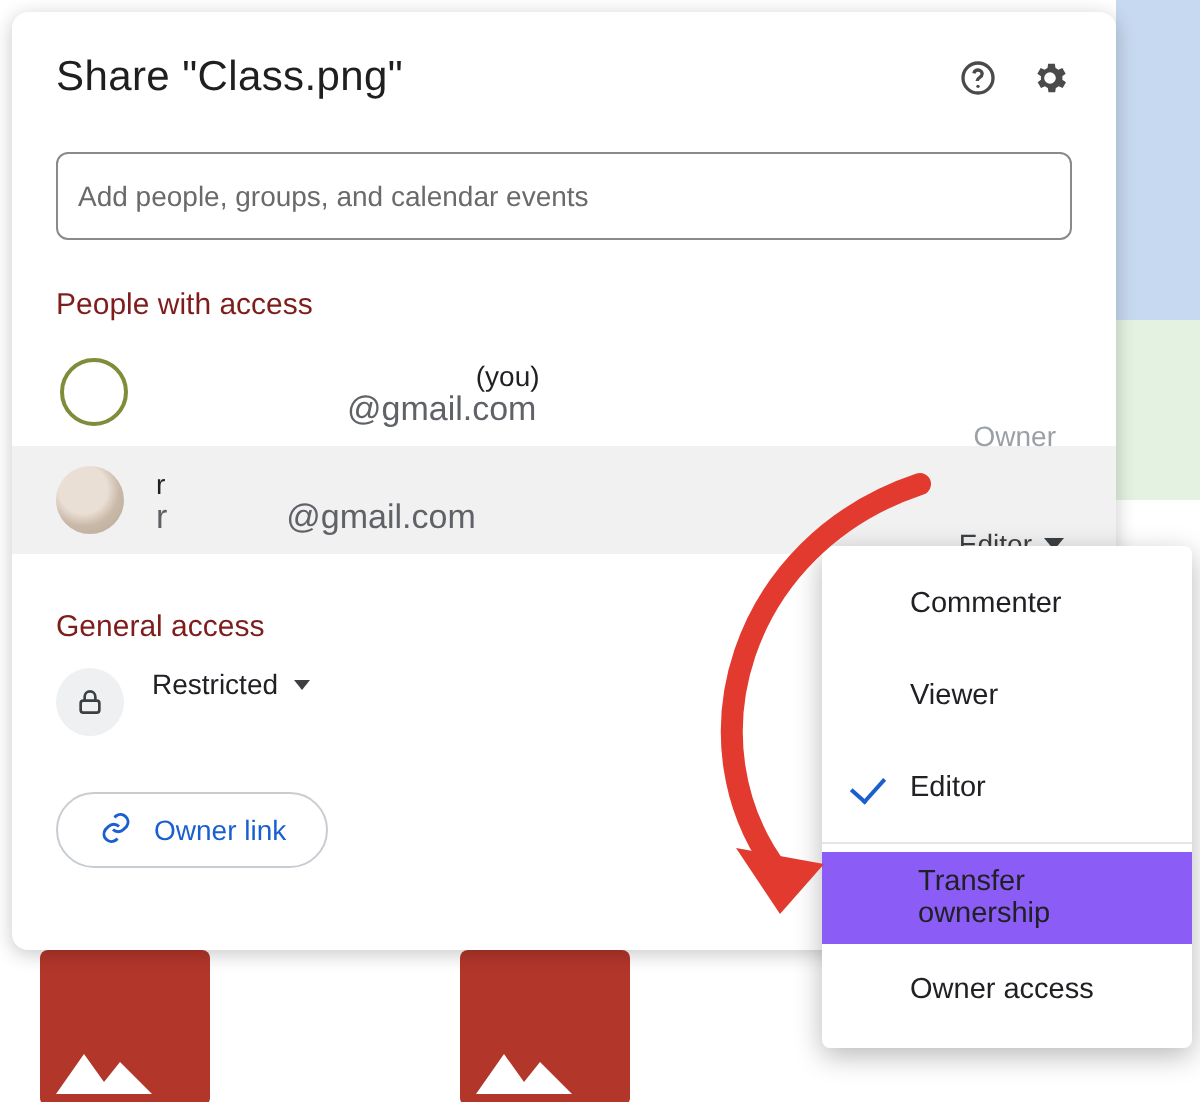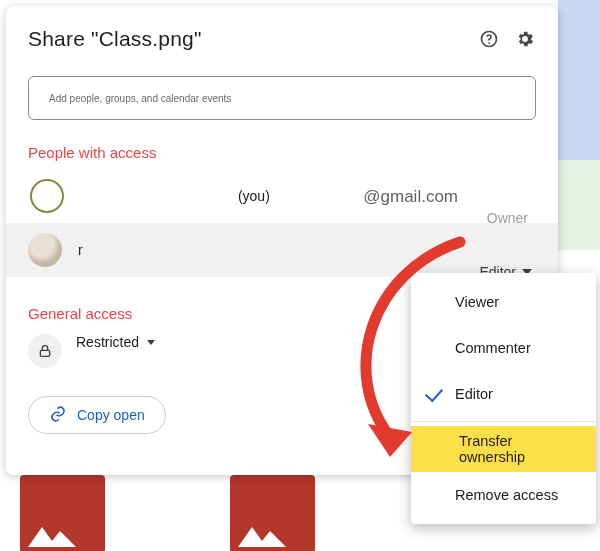--- a/index.html
+++ b/index.html
@@ -32,35 +32,35 @@
   .dialog-inner { padding: 18px 22px 18px 22px; }
   .header { display:flex; align-items:center; justify-content:space-between; height:30px; }
   .title { font-size:21px; color:#1f1f1f; letter-spacing:.2px; }
   .header-icons { display:flex; gap:14px; align-items:center; }
   .hicon { width:22px; height:22px; display:flex; align-items:center; justify-content:center; color:#4a4a4a; cursor:pointer; }
 
   .search {
     margin-top:22px;
     width:100%; height:44px;
     border:1px solid #8a8a8a; border-radius:6px;
-    display:flex; align-items:center; padding:0 20px;
-    color:#6a6a6a; font-size:10px;
-  }
-
-  .section-h { margin-top:24px; font-size:15px; color:#ef4444; }
+    display:flex; align-items:center; padding:0 10px;
+    color:#6a6a6a; font-size:14px;
+  }
+
+  .section-h { margin-top:24px; font-size:15px; color:#7f1d1d; }
 
   .person-row { display:flex; align-items:center; height:54px; padding:0 2px; }
   .avatar, .avatar-ring { width:34px; height:34px; border-radius:50%; flex:0 0 34px; }
   .avatar-ring { border:2px solid #808c3a; background:#fff; }
   .avatar-img {
     width:34px; height:34px; border-radius:50%;
     background: radial-gradient(circle at 40% 35%, #eadfd4 0 40%, #c9b9a9 60%, #b7a796 100%);
     position:relative; overflow:hidden;
   }
-  .p-text { margin-left:16px; display:flex; flex-direction:row; justify-content:center; }
+  .p-text { margin-left:16px; display:flex; flex-direction:column; justify-content:center; }
   .p-name { font-size:14px; color:#202124; line-height:16px; }
   .p-email { font-size:17px; color:#5f6368; line-height:14px; margin-top:2px; }
   .p-right { margin-left:auto; display:flex; align-items:center; gap:6px; font-size:14px;margin-top:44px; }
   .owner { color:#9aa0a6; padding-right:6px; }
   .editor-drop { color:#3c4043; display:flex; align-items:center; gap:6px; cursor:pointer; padding-right:4px; }
   .editor-drop .caret { width:0;height:0;border-left:5px solid transparent;border-right:5px solid transparent;border-top:6px solid #3c4043; }
 
   .row-hover { background:#f1f1f1; margin:0 -22px; padding-left:22px; padding-right:22px; width:calc(100% + 44px); }
 
   .ga-row { display:flex; align-items:flex-start; margin-top:12px; gap:14px; }
@@ -91,21 +91,21 @@
   .menu-item {
     height:46px; display:flex; align-items:center;
     padding:0 18px 0 44px; font-size:14.5px; color:#202124;
     position:relative; cursor:pointer;
   }
   .menu-item.checked::before {
     content:""; position:absolute; left:15px; top:17px;
     width:14px; height:8px; border-left:2px solid #1a5fd0; border-bottom:2px solid #1a5fd0;
     transform: rotate(-48deg);
   }
-  .menu-item.hl { background:#fde047;padding-left:48px; }
+  .menu-item.hl { background:#8b5cf6;padding-left:48px; }
   .menu-divider { height:1px; background:#e3e5e7; margin:4px 0; }
 
   
   .arrow-svg { position:absolute; left:350px; top:232px; width:220px; height:230px; z-index:6; pointer-events:none; }
 </style>
 </head>
 <body>
 
 <div class="bg">
   <div class="col-blue"></div>
@@ -164,20 +164,23 @@
           <span style="visibility:hidden;">xxxxxxxxxxx</span><span>@gmail.com</span>
         </div>
       </div>
       <div class="p-right owner">Owner</div>
     </div>
 
     <div class="person-row row-hover">
       <div class="avatar-img"></div>
       <div class="p-text">
         <div class="p-name">r</div>
+        <div class="p-email">
+          <span>r</span><span style="visibility:hidden;">xxxxxxx</span><span>@gmail.com</span>
+        </div>
       </div>
       <div class="p-right">
         <div class="editor-drop">
           <span>Editor</span>
           <span class="caret"></span>
         </div>
       </div>
     </div>
 
     <div class="section-h" style="margin-top:28px;">General access</div>
@@ -197,40 +200,40 @@
       </div>
     </div>
 
     <div class="copy-btn">
       <span>
         <svg width="18" height="18" viewBox="0 0 24 24" fill="none" stroke="#1a5fd0" stroke-width="2">
             <path d="M10 13a5 5 0 007 0l2-2a5 5 0 00-7-7l-1 1"></path>
             <path d="M14 11a5 5 0 00-7 0l-2 2a5 5 0 007 7l1-1"></path>
           </svg>
       </span>
-      <span>Copy open</span>
+      <span>Owner link</span>
     </div>
   </div>
 </div>
 
 <div class="menu">
   <div class="menu-item">
+    <span>Commenter</span>
+  </div>
+  <div class="menu-item">
     <span>Viewer</span>
-  </div>
-  <div class="menu-item">
-    <span>Commenter</span>
   </div>
   <div class="menu-item checked">
     <span>Editor</span>
   </div>
   <div class="menu-divider"></div>
   <div class="menu-item hl">
     <span>Transfer ownership</span>
   </div>
   <div class="menu-item">
-    <span>Remove access</span>
+    <span>Owner access</span>
   </div>
 </div>
 
 <svg class="arrow-svg" viewBox="0 0 220 230">
   <path d="M110 10 C 20 40, -10 140, 40 205" fill="none" stroke="#e23a2e" stroke-width="11" stroke-linecap="round"></path>
   <polygon points="40,225 18,192 62,200" fill="#e23a2e"></polygon>
 </svg>
 
 </body></html>

